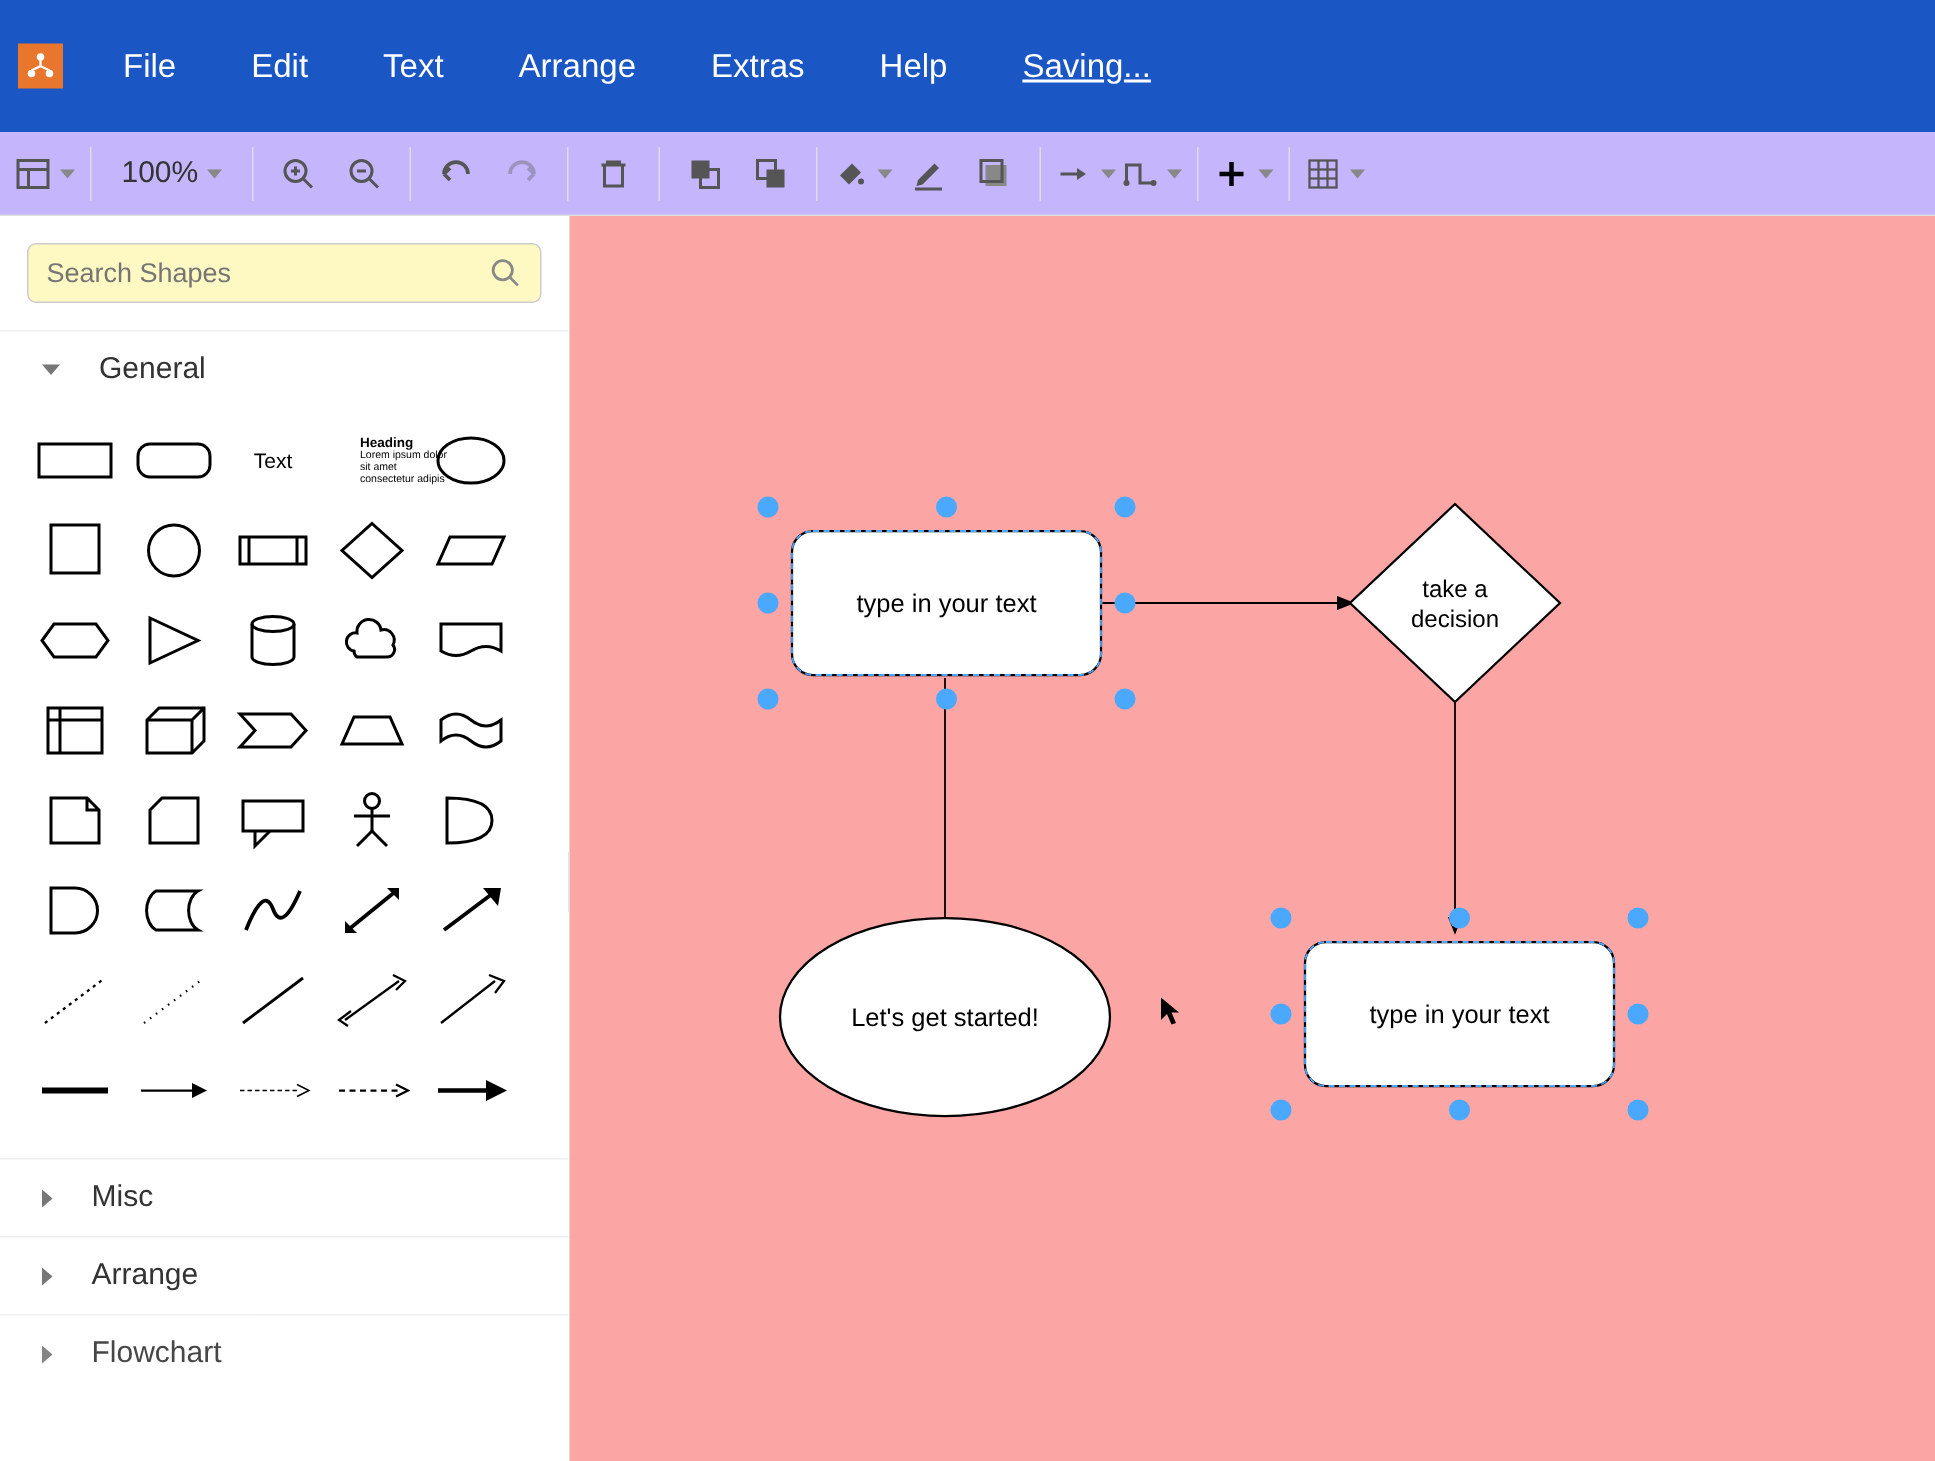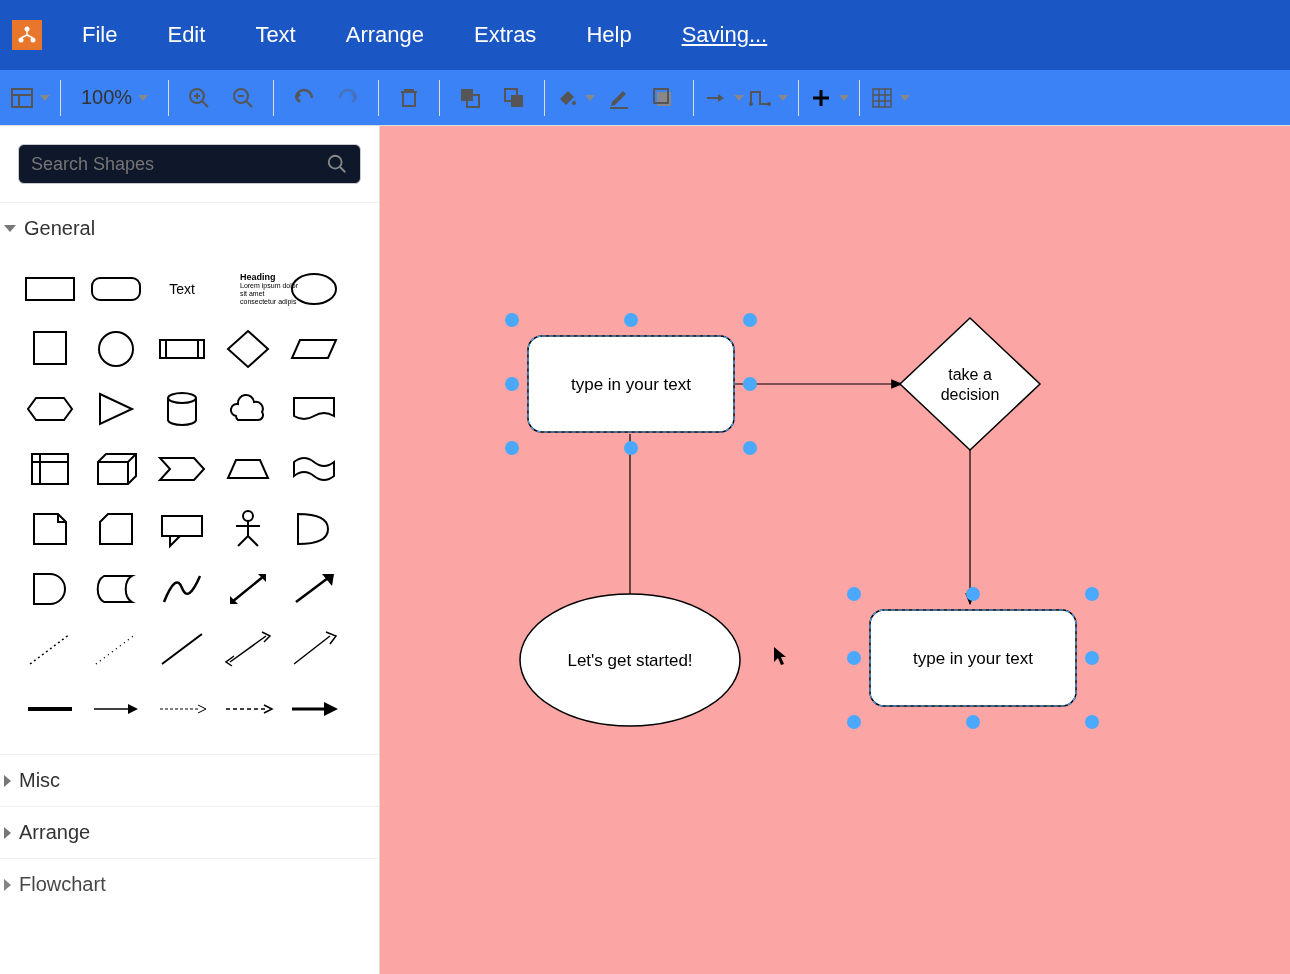--- a/index.html
+++ b/index.html
@@ -8,21 +8,21 @@
   font-size: 14px;
   width: 1290px;
   height: 974px;
   overflow: hidden;
   background: #fff;
 }
 
 
 .menubar {
   background: #1a56c4;
-  height: 70px;
+  height: 88px;
   display: flex;
   align-items: center;
   padding: 0 12px;
   gap: 30px;
 }
 .logo {
   width: 30px; height: 30px;
   background: #e8762d;
   display: flex; align-items: center; justify-content: center;
 }
@@ -31,21 +31,21 @@
   color: #fff;
   font-size: 22px;
   cursor: pointer;
   padding: 4px 10px;
 }
 .menu-item.saving { text-decoration: underline; }
 
 
 .toolbar {
   height: 56px;
-  background: #3b82f6;
+  background: #c4b5fd;
   border-bottom: 1px solid #ddd;
   display: flex;
   align-items: center;
   padding: 0 10px;
   gap: 4px;
 }
 .tb-btn {
   min-width: 40px; height: 40px;
   display: flex; align-items: center; justify-content: center;
   cursor: pointer;
@@ -73,36 +73,37 @@
   background: #fff;
   overflow-y: auto;
   position: relative;
 }
 .search-wrap { padding: 18px; }
 .search-box {
   display: flex; align-items: center;
   border: 1px solid #ccc;
   border-radius: 6px;
   padding: 8px 12px;
-  background: #0f172a;
+  background: #fef9c3;
 }
 .search-box input {
   border: none; outline: none;
   font-size: 18px;
   flex: 1;
   color: #888;
   background: transparent;
 }
 .cat-header {
   display: flex; align-items: center;
-  padding: 14px 4px;
+  padding: 14px 28px;
   font-size: 20px;
   color: #333;
   cursor: pointer;
   border-top: 1px solid #eee;
+  gap: 18px;
 }
 .cat-header .tri {
   width: 0; height: 0; margin-right: 8px;
 }
 .cat-header.expanded .tri {
   border-left: 6px solid transparent;
   border-right: 6px solid transparent;
   border-top: 7px solid #777;
 }
 .cat-header.collapsed .tri {

